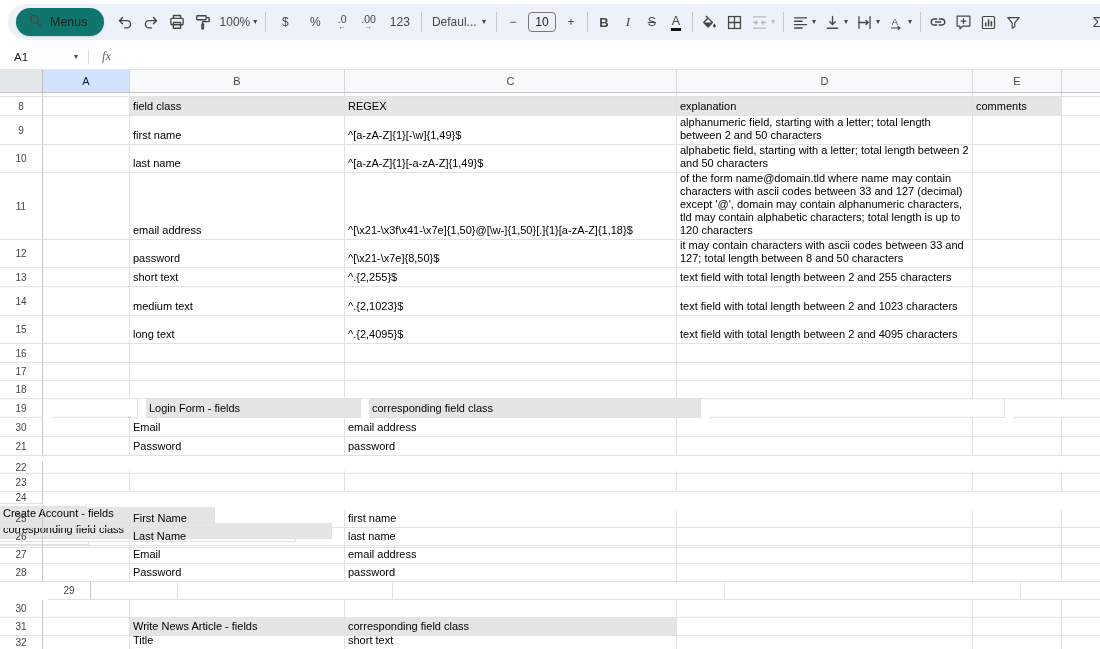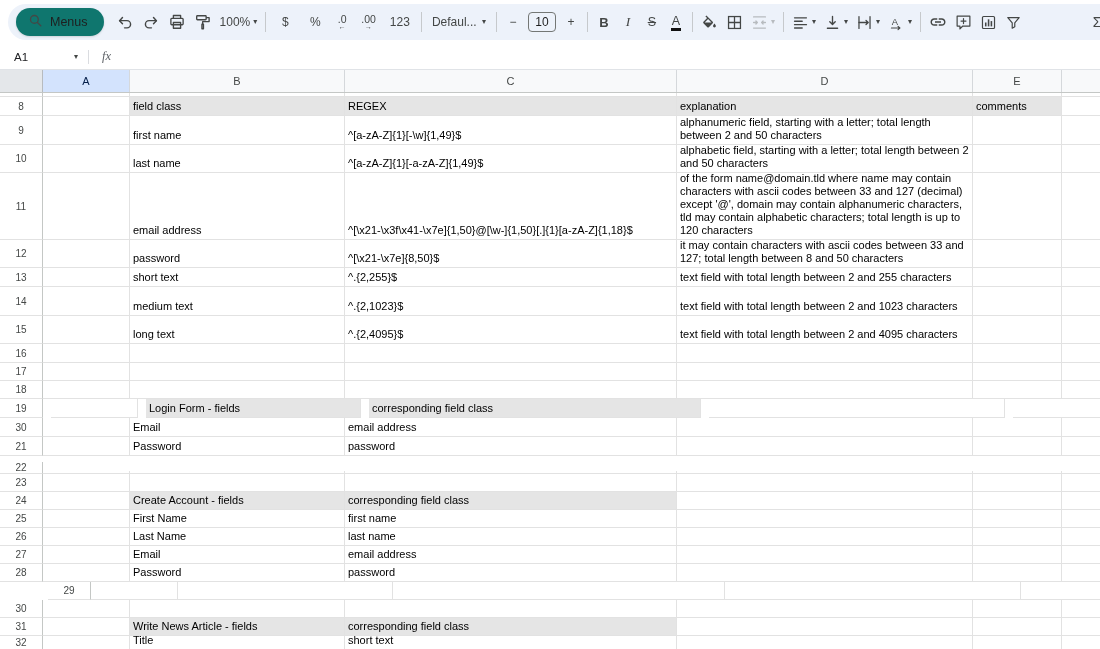--- a/index.html
+++ b/index.html
@@ -457,21 +457,21 @@
     </div>
     <div class="r" style="height: 18px;">
       <div class="rn">23</div>
       <div class="c ca nw"></div>
       <div class="c cb nw"></div>
       <div class="c cc nw"></div>
       <div class="c cd nw"></div>
       <div class="c ce nw"></div>
       <div class="c cf"></div>
     </div>
-    <div class="r" style="height: 18px;">
+    <div class="r" style="height: 18px; flex-direction: column;">
       <div class="rn">24</div>
       <div class="c ca nw"></div>
       <div class="c cb hl nw">Create Account - fields</div>
       <div class="c cc hl nw">corresponding field class</div>
       <div class="c cd nw"></div>
       <div class="c ce nw"></div>
       <div class="c cf"></div>
     </div>
     <div class="r" style="height: 18px;">
       <div class="rn">25</div>

